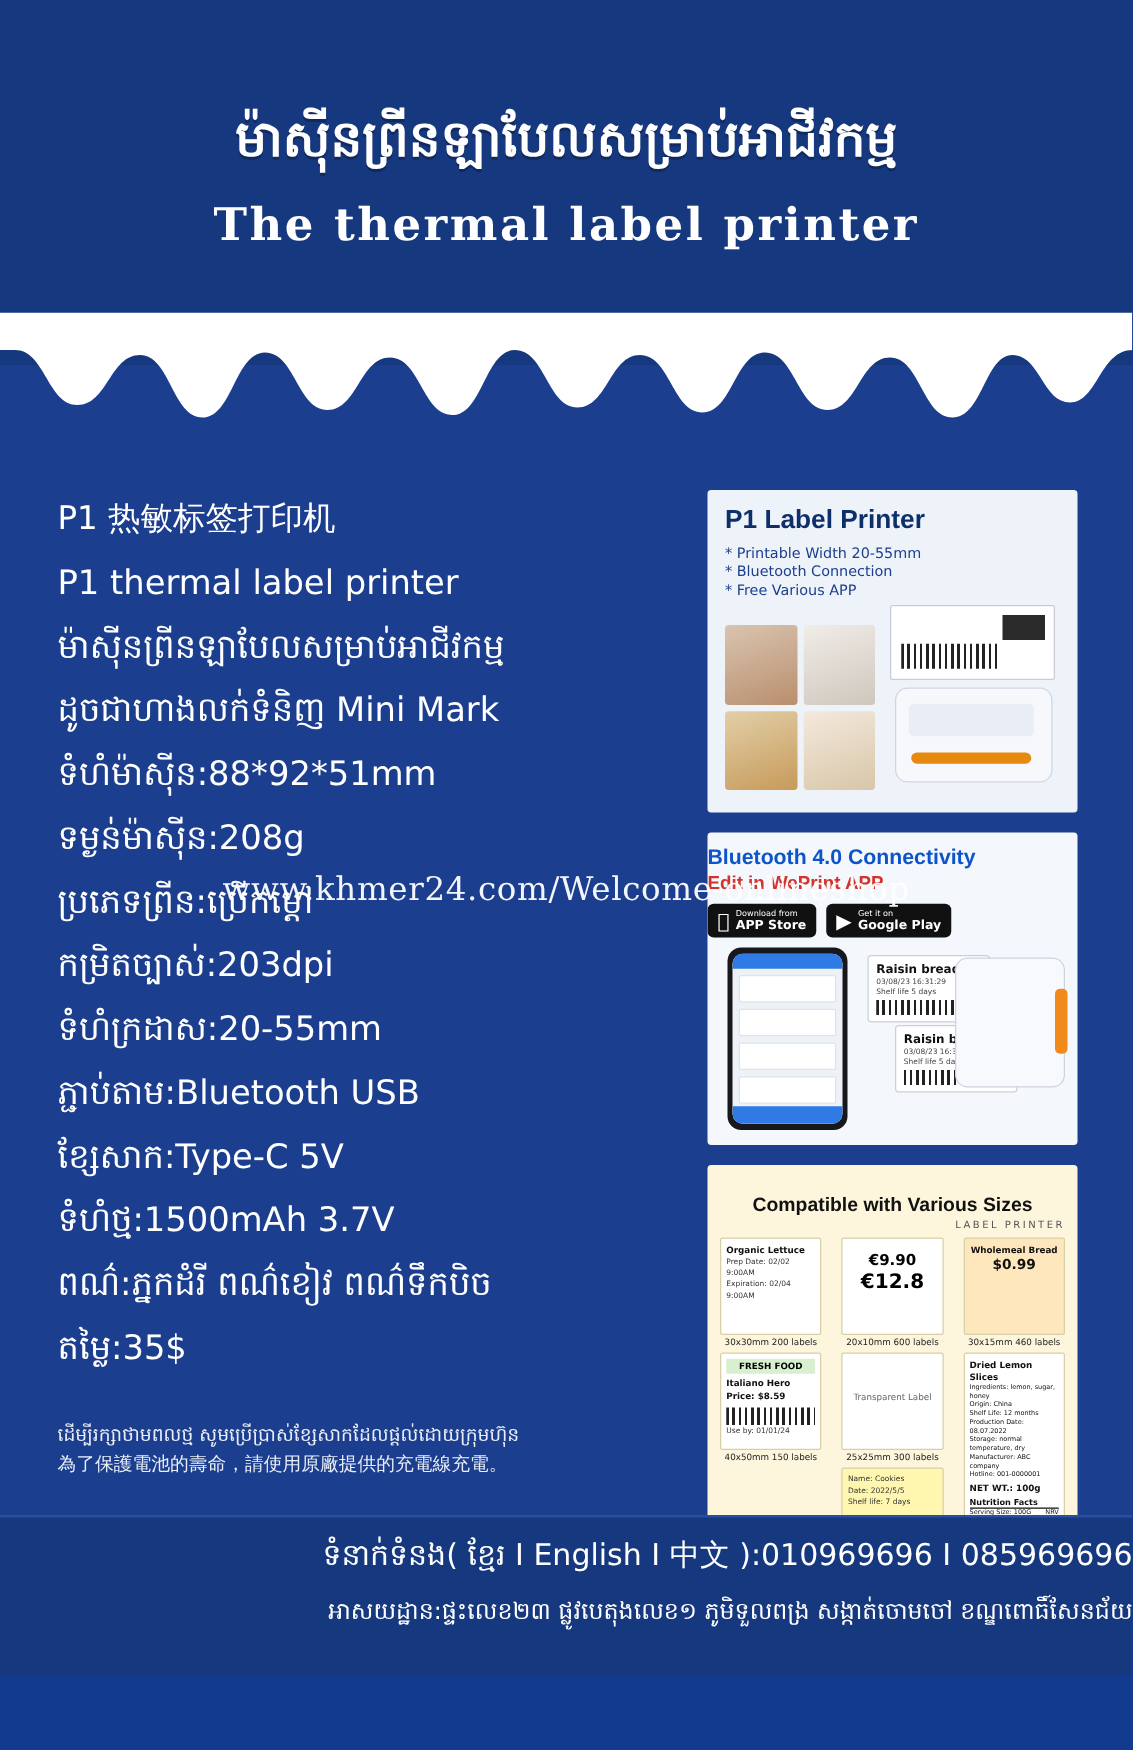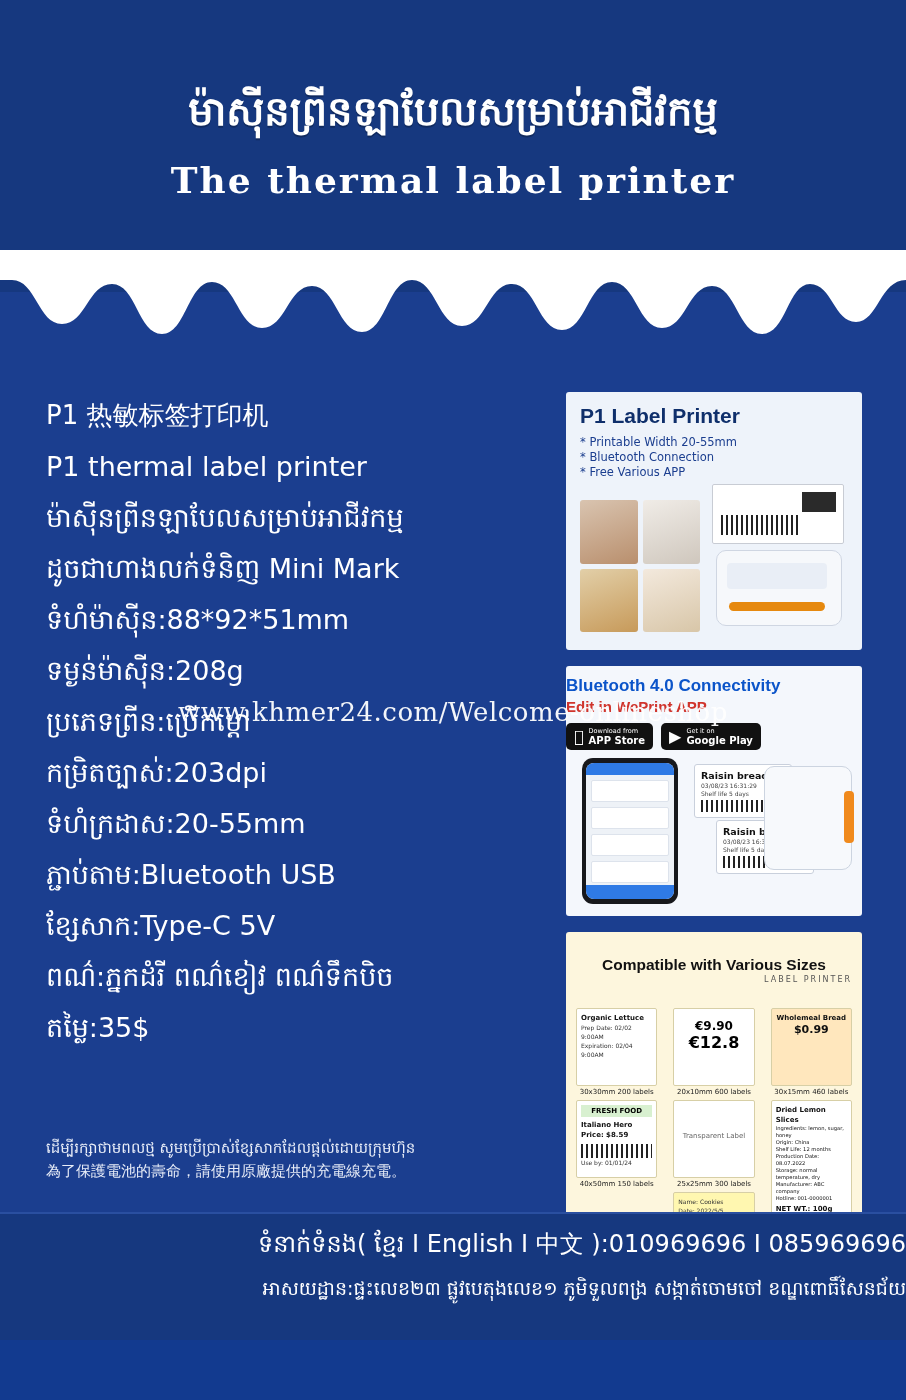--- a/index.html
+++ b/index.html
@@ -141,21 +141,21 @@
   }
   .bt-printer:after {
     content: ""; position: absolute; right: -3px; top: 24px; width: 10px; height: 52px;
     background: #f08a1d; border-radius: 4px;
   }
 
   
   .card3 { height: 290px; background: #fdf6dd; padding: 24px 10px; }
   .card3 .c3t { text-align: center; font-size: 15.5px; font-weight: 700; color: #111; font-family: "Liberation Sans", sans-serif; }
   .card3 .c3s { text-align: right; font-size: 8px; color: #555; letter-spacing: 2px; margin-top: 1px; }
-  .grid3 { margin-top: 24px; display: grid; grid-template-columns: 1fr 1fr 1fr; gap: 16px; }
+  .grid3 { margin-top: 6px; display: grid; grid-template-columns: 1fr 1fr 1fr; gap: 16px; }
   .tile { background: #fff; border: 1px solid #d7cfa6; border-radius: 2px; padding: 4px; min-height: 78px; }
   .tile.y { background: #fff7b0; }
   .tile.o { background: #ffe7bd; }
   .tile .tt { font-size: 7px; font-weight: 700; color: #111; line-height: 10px; }
   .tile .tl { font-size: 6px; color: #333; line-height: 9px; }
   .tile .big { font-size: 11px; font-weight: 700; color: #111; }
   .cap { font-size: 7px; color: #222; text-align: center; margin-top: 2px; }
   .price-box { text-align: center; padding-top: 6px; }
   .price-box .p1 { font-size: 12px; font-weight: 700; }
   .price-box .p2 { font-size: 16px; font-weight: 700; }
@@ -212,20 +212,21 @@
       <li>P1 thermal label printer</li>
       <li>ម៉ាស៊ីនព្រីនឡាបែលសម្រាប់អាជីវកម្ម</li>
       <li>ដូចជាហាងលក់ទំនិញ Mini Mark</li>
       <li>ទំហំម៉ាស៊ីន:88*92*51mm</li>
       <li>ទម្ងន់ម៉ាស៊ីន:208g</li>
       <li>ប្រភេទព្រីន:ប្រើកម្ដៅ</li>
       <li>កម្រិតច្បាស់:203dpi</li>
       <li>ទំហំក្រដាស:20-55mm</li>
       <li>ភ្ជាប់តាម:Bluetooth USB</li>
       <li>ខ្សែសាក:Type-C 5V</li>
+      <li>ទំហំថ្ម:1500mAh 3.7V</li>
       <li>ពណ៌:ភ្នកដំរី ពណ៌ខៀវ ពណ៌ទឹកបិច</li>
       <li>តម្លៃ:35$</li>
     </ul>
 
     <div class="note">
       <div>ដើម្បីរក្សាថាមពលថ្ម សូមប្រើប្រាស់ខ្សែសាកដែលផ្តល់ដោយក្រុមហ៊ុន</div>
       <div>為了保護電池的壽命，請使用原廠提供的充電線充電。</div>
     </div>
 
     <div class="cards">

